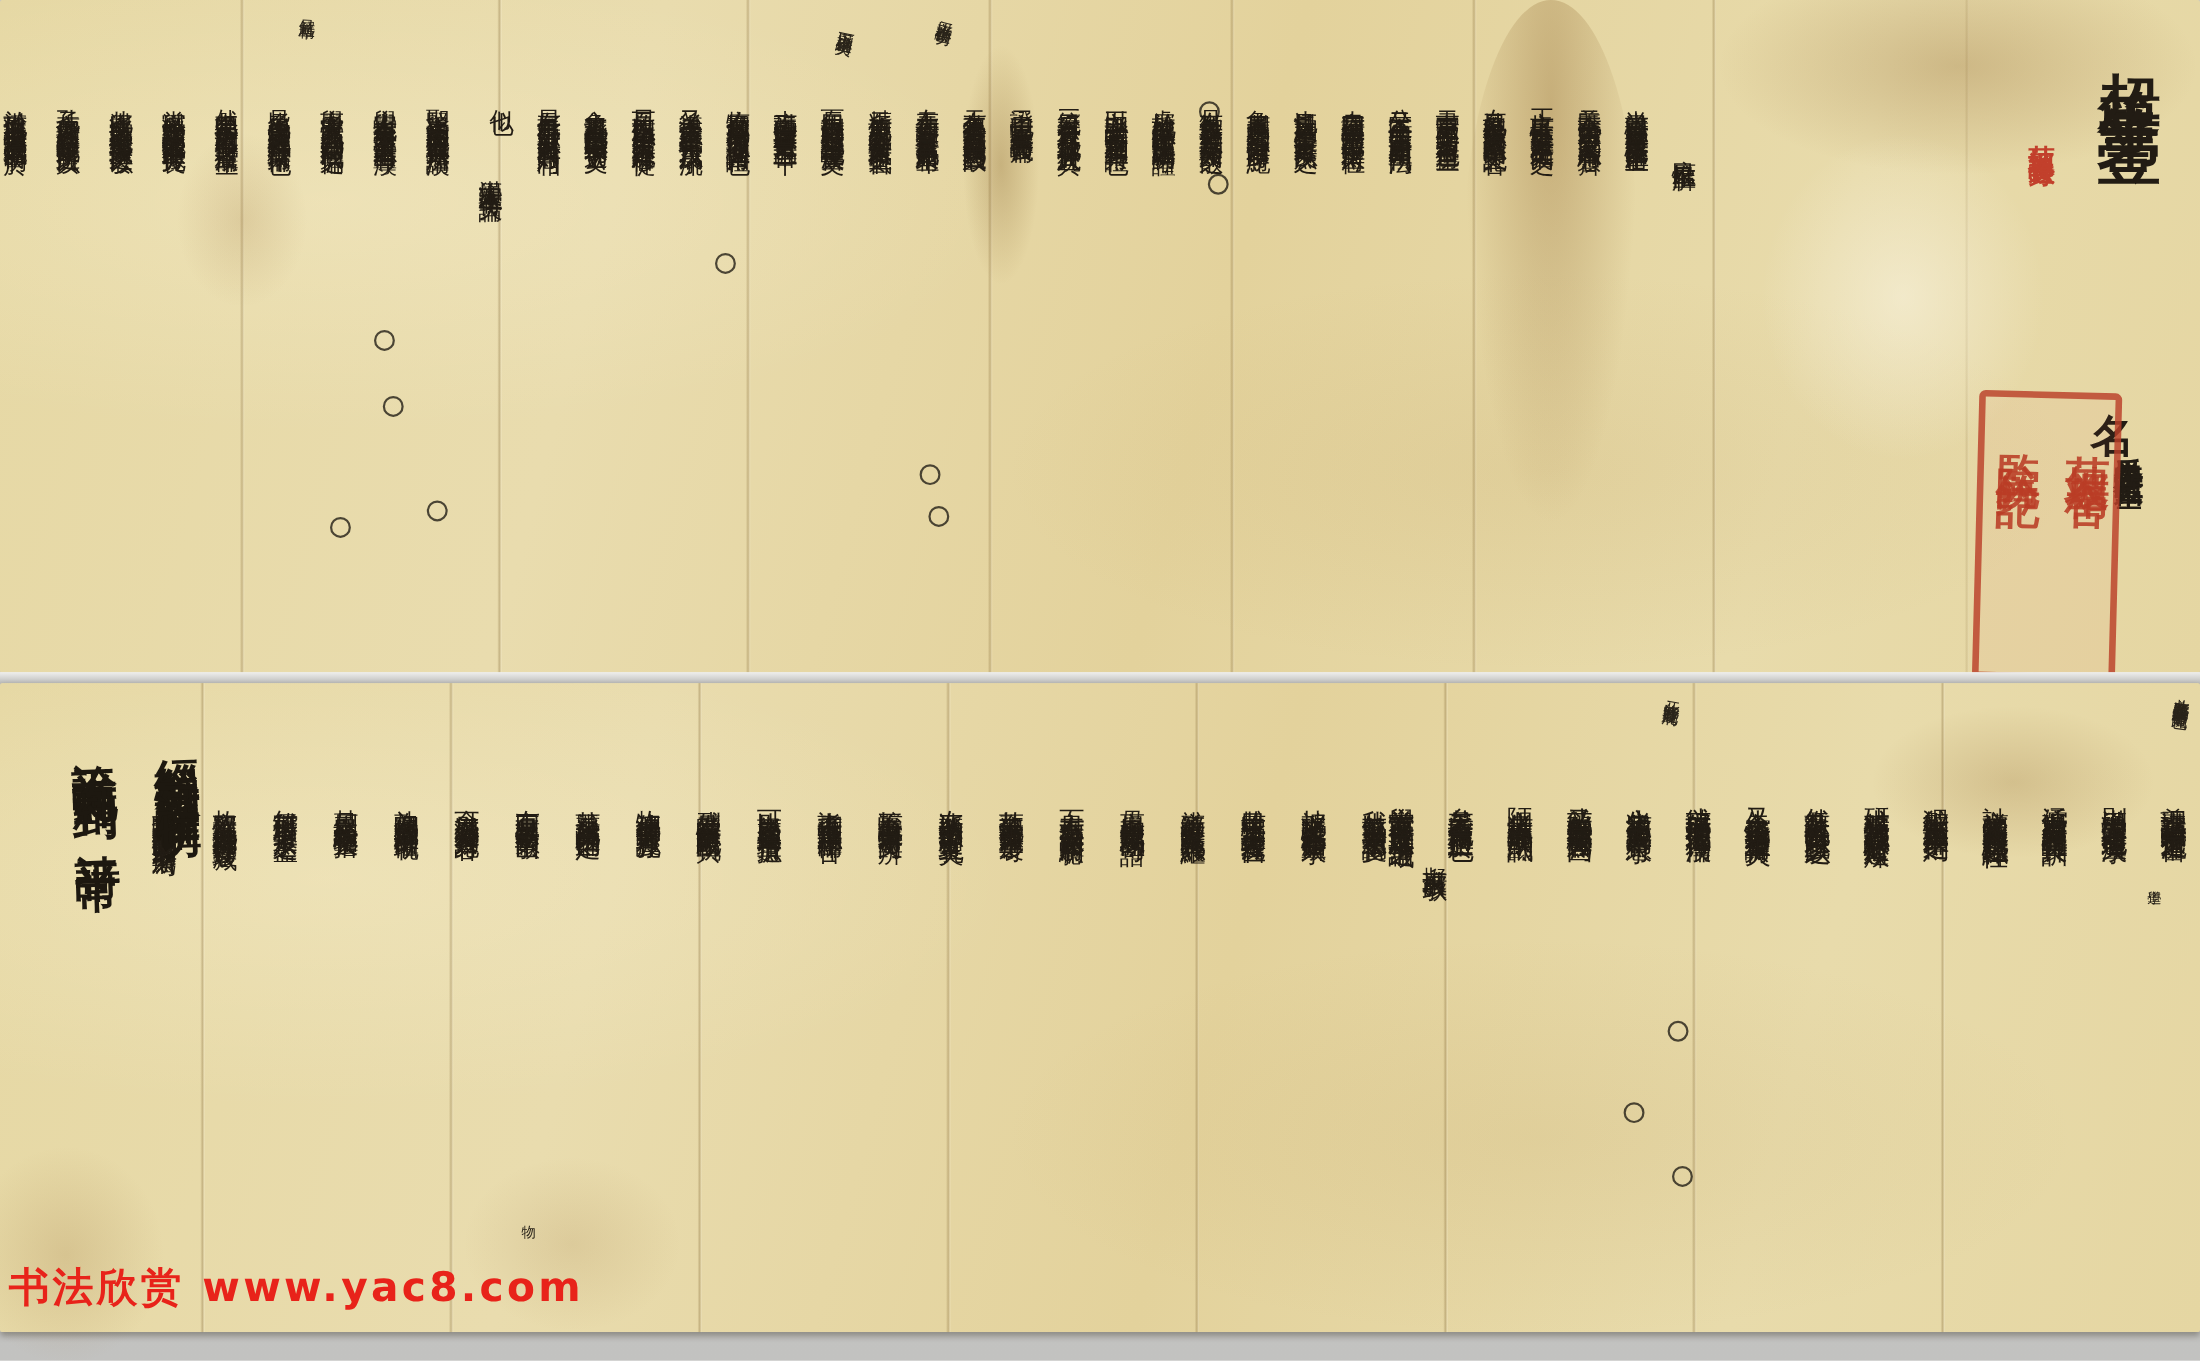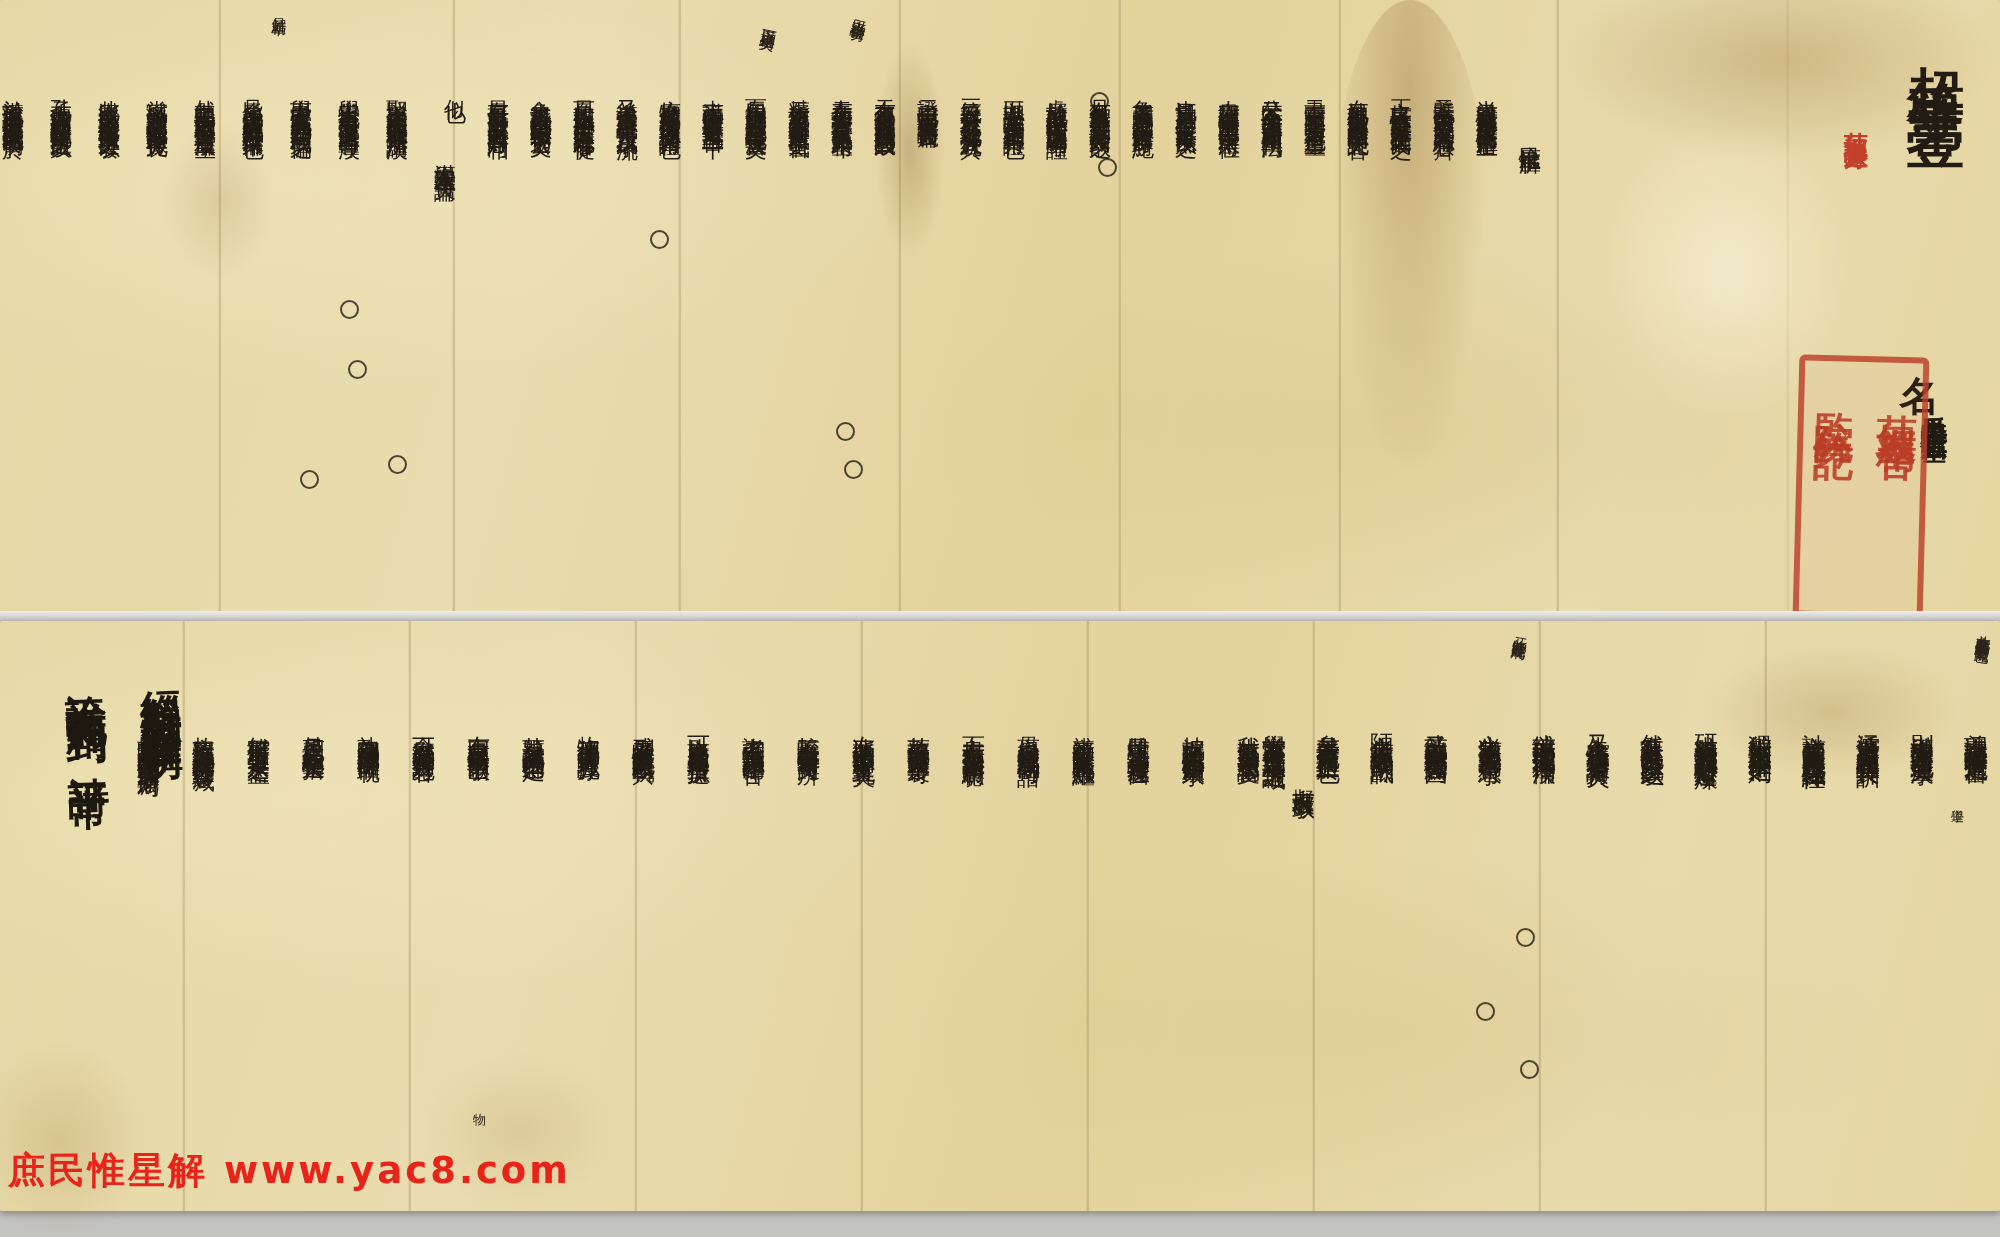--- a/index.html
+++ b/index.html
@@ -233,14 +233,14 @@
   <div class="circle" style="left:388px;top:455px"></div>
   <div class="circle" style="left:1090px;top:92px"></div>
   <div class="circle" style="left:1098px;top:158px"></div>
   <div class="circle" style="left:836px;top:422px"></div>
   <div class="circle" style="left:844px;top:460px"></div>
   <div class="circle" style="left:650px;top:230px"></div>
   <div class="circle" style="left:1516px;top:928px"></div>
   <div class="circle" style="left:1476px;top:1002px"></div>
   <div class="circle" style="left:1520px;top:1060px"></div>
 
-  <div class="watermark">庶民惟星解 www.yac8.com</div>
+  <div class="watermark">书法欣赏 www.yac8.com</div>
 </div>
 
 </body></html>

